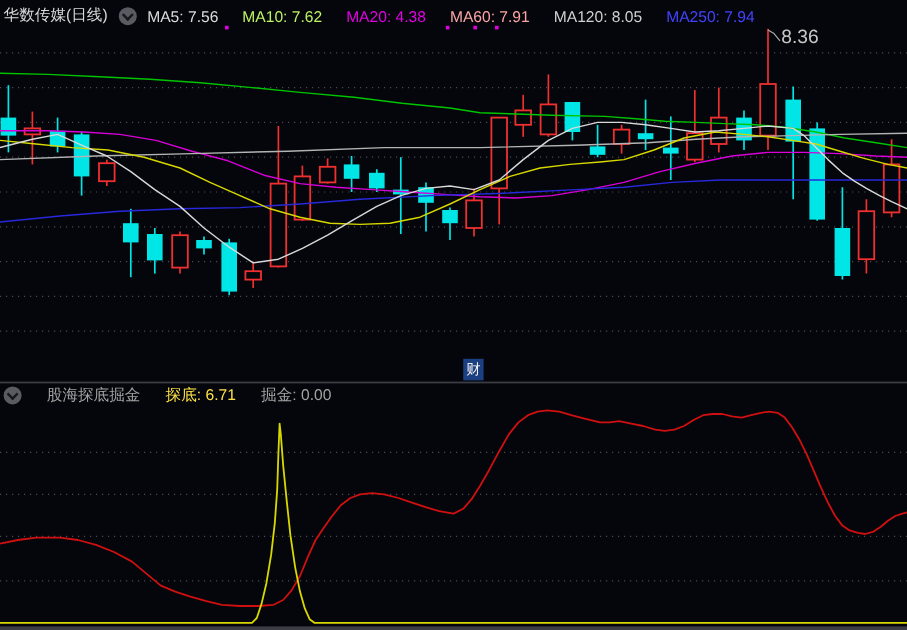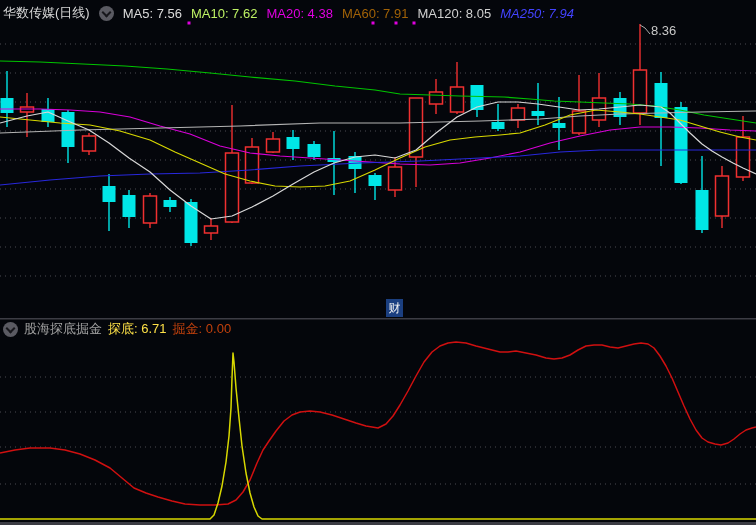--- a/index.html
+++ b/index.html
@@ -6,24 +6,24 @@
   .screen{position:relative;width:756px;height:525px;background:#04060b;overflow:hidden;
           font-family:"Liberation Sans","DejaVu Sans",sans-serif;}
   #gfx{position:absolute;left:0;top:0;}
   .hdr{position:absolute;top:0;left:0;right:0;height:26px;display:flex;align-items:center;
        gap:9px;padding-left:3px;font-size:13px;z-index:5;pointer-events:none;}
   .title{color:#d8d8d8;white-space:nowrap;}
   .chev{width:15px;height:15px;border-radius:50%;background:#5a5a62;position:relative;flex:none;}
   .chev::after{content:"";position:absolute;left:4px;top:3px;width:5px;height:5px;
        border-right:2px solid #17171c;border-bottom:2px solid #17171c;transform:rotate(45deg);}
   .ma-item{white-space:nowrap;}
-  .price-tag{position:absolute;left:651px;top:23px;color:#c8c8c8;font-size:13px;z-index:6;}
+  .price-tag{position:absolute;left:651px;top:23px;color:#c8c8c8;font-size:16px;z-index:6;}
   .signal-badge{position:absolute;left:386px;top:299px;width:17px;height:18px;background:#1b3f80;
        color:#f2f2f2;font-size:12px;line-height:18px;text-align:center;z-index:6;}
-  .sub-hdr{position:absolute;top:320px;left:0;display:flex;align-items:center;gap:6px;
+  .sub-hdr{position:absolute;top:320px;left:0;display:flex;align-items:center;gap:21px;
        padding-left:3px;font-size:13px;z-index:5;}
   .sub-name{color:#a2a2a2;white-space:nowrap;}
   .sub-val{white-space:nowrap;}
 </style>
 </head>
 <body>
 
 <div class="screen">
 
   <svg id="gfx" width="756" height="525">
@@ -158,34 +158,34 @@
         <rect x="412.5" y="21.5" width="3" height="3" fill="#e000e0"></rect>
       </g>
       <g>
         <polyline points="650,34 645,28 640,25" fill="none" stroke="#aaaaaa" stroke-width="1" stroke-linejoin="round"></polyline>
       </g>
     </svg>
 
   <div class="hdr">
     <span class="title">华数传媒(日线)</span>
     <span class="chev"></span>
-    <span id="ma-legend" style="display:flex;gap:9px;align-items:center;">
+    <span id="ma-legend" style="display:flex;gap:20px;align-items:center;">
         <span class="ma-item" style="color: rgb(220, 220, 220);">MA5: 7.56</span>
         <span class="ma-item" style="color: #bef264;">MA10: 7.62</span>
         <span class="ma-item" style="color: rgb(224, 0, 224);">MA20: 4.38</span>
-        <span class="ma-item" style="color: #a16207;">MA60: 7.91</span>
+        <span class="ma-item" style="color: #fca5a5;">MA60: 7.91</span>
         <span class="ma-item" style="color: rgb(208, 208, 208); text-align: right;">MA120: 8.05</span>
-        <span class="ma-item" style="color: rgb(67, 67, 255); font-style: italic;">MA250: 7.94</span>
+        <span class="ma-item" style="color: rgb(67, 67, 255);">MA250: 7.94</span>
       </span>
   </div>
 
   <div class="price-tag">8.36</div>
 
   <div class="signal-badge">财</div>
 
   <div class="sub-hdr">
     <span class="chev"></span>
     <span class="sub-name">股海探底掘金</span>
     <span class="sub-val" style="color:#fde047;"><span>探底:</span> <span>6.71</span></span>
-    <span class="sub-val" style="color:#c2410c;"><span>掘金:</span> <span>0.00</span></span>
+    <span class="sub-val" style="color:#a3a3a3;"><span>掘金:</span> <span>0.00</span></span>
   </div>
 
 </div>
 
 </body></html>

